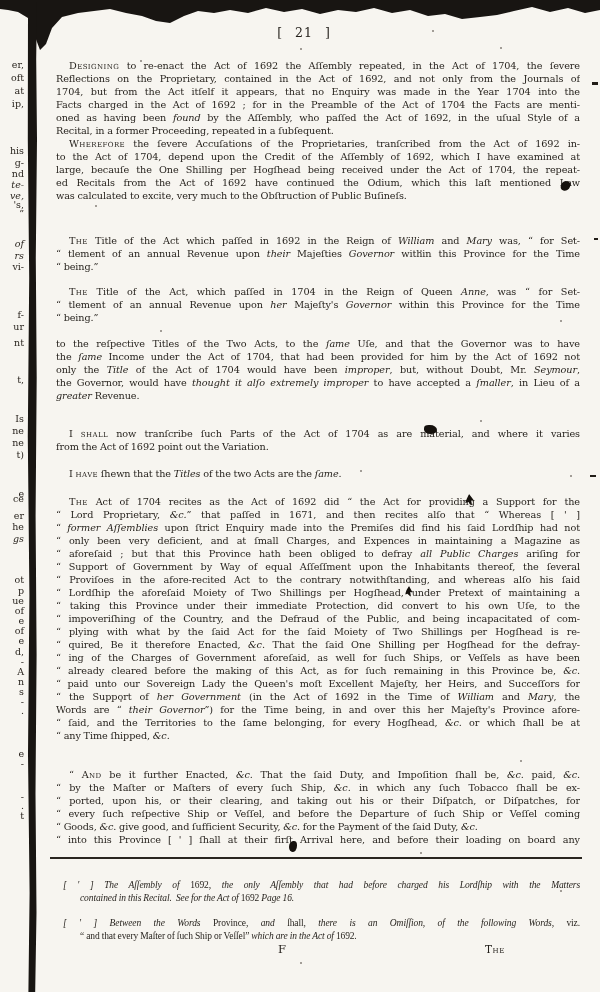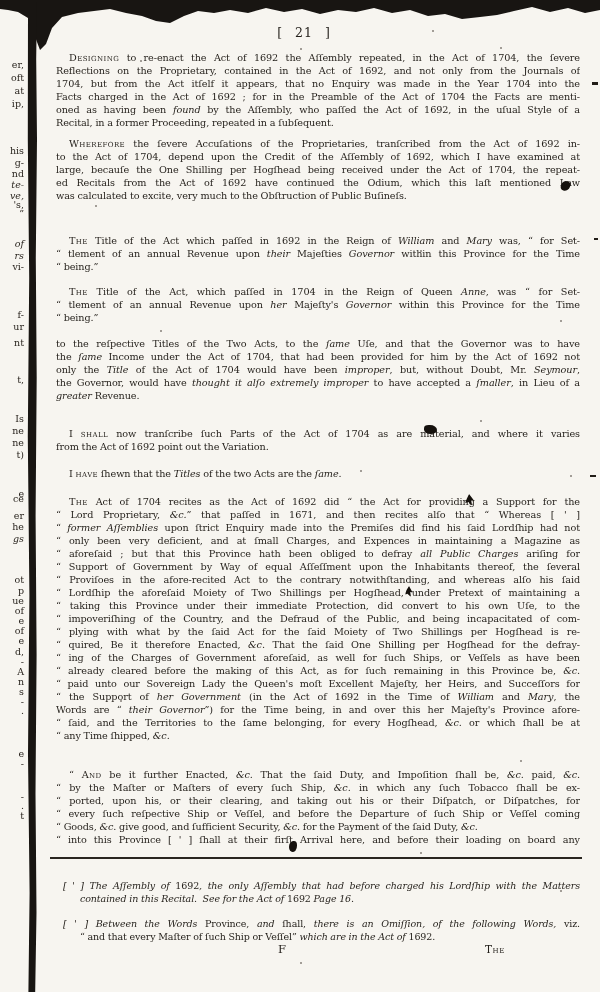--- a/index.html
+++ b/index.html
@@ -44,24 +44,24 @@
   }
   .para{position:absolute;left:0;width:100%;}
   .line{
     height:13px;line-height:13px;font-size:9.7px;letter-spacing:-0.1px;word-spacing:-0.2px;
     text-align:justify;text-align-last:justify;overflow:hidden;
   }
   .line.last{text-align-last:left;}
   .line.first{text-indent:13px;}
   .sc{font-variant:small-caps;letter-spacing:0.4px;}
   i{font-style:italic;}
-  #p1{top:51px}#p2{top:137px}#p3{top:234px}#p4{top:285px}#p5{top:337px}
+  #p1{top:59px}#p2{top:137px}#p3{top:234px}#p4{top:285px}#p5{top:337px}
   #p6{top:427px}#p7{top:467px}#p8{top:495px}#p9{top:768px}
   .footrule{position:absolute;left:-6px;top:857px;width:532px;height:1.5px;background:#2a2620;}
-  .footnotes .para{font-style:italic;}
+  .footnotes .para{font-style:italic;font-family:Liberation Serif, serif;}
   .fn .line{font-size:9.5px;padding-left:7px;}
   .fn .line.first{text-indent:0;}
   .fn .line + .line{padding-left:24px;}
   .fn .rm{font-style:normal;}
   #fn1{top:879px}#fn2{top:917px}
   .sig{position:absolute;top:942px;left:222px;font-size:11.5px;}
   .catch{position:absolute;top:943px;left:429px;font-size:10.5px;font-variant:small-caps;letter-spacing:0.6px;}
   
   .blot{position:absolute;background:#15110d;border-radius:55% 40% 60% 45%;}
   .blot.b1{left:561px;top:181px;width:9px;height:10px;transform:rotate(18deg);}

